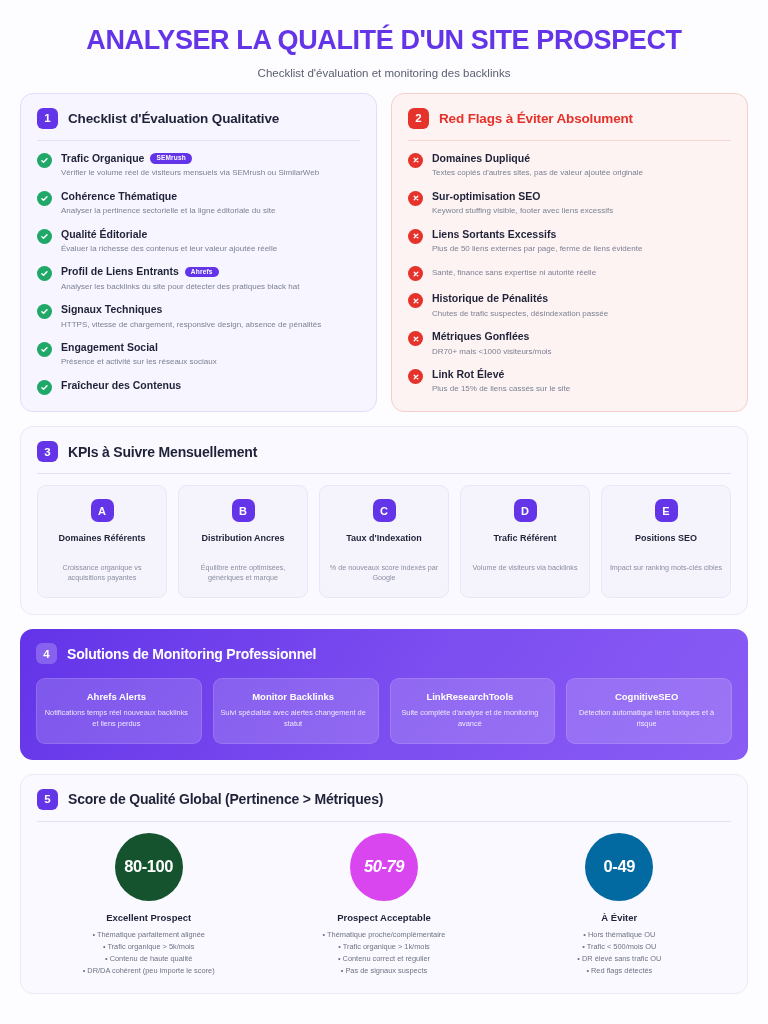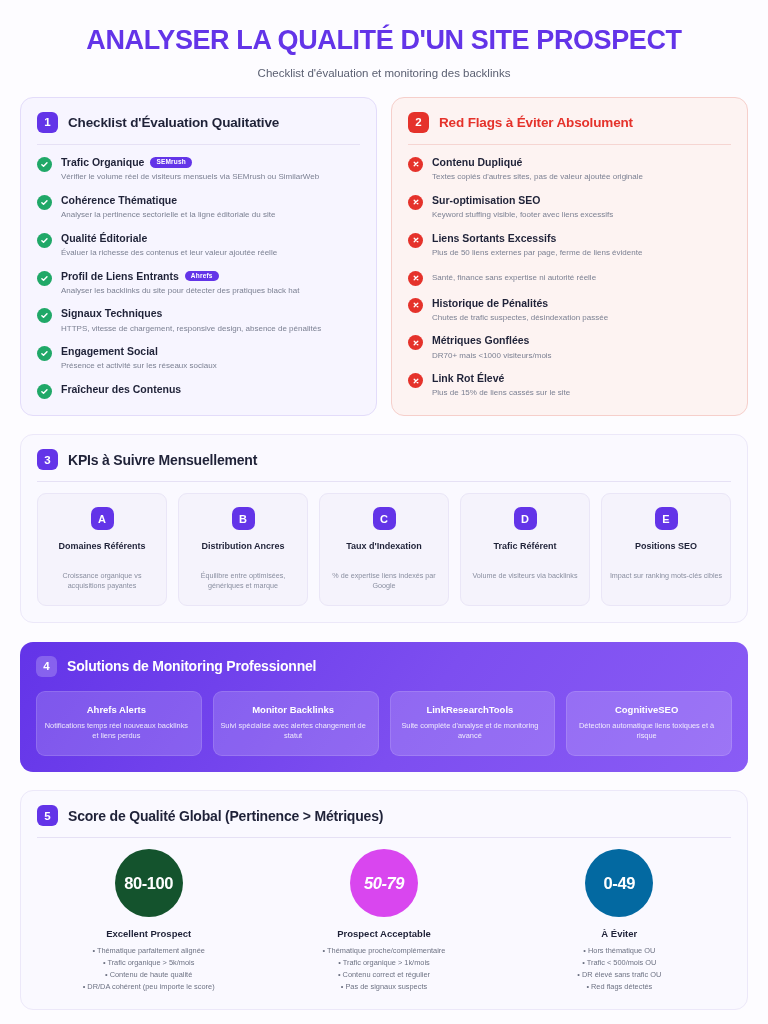--- a/index.html
+++ b/index.html
@@ -12,21 +12,20 @@
     color: #2b2d42;
     overflow: hidden;
   }
 
   .page {
     width: 768px;
     height: 1024px;
     padding: 0 20px 14px 20px;
     display: flex;
     flex-direction: column;
-    justify-content: space-between;
   }
 
   
   .header { text-align: center; padding: 26px 0 14px 0; }
   .main-title {
     font-size: 27px;
     font-weight: 800;
     letter-spacing: -0.4px;
     color: #6334e8;
     text-transform: uppercase;
@@ -333,21 +332,21 @@
       <div class="item-list">
 
         <div class="item">
           <span class="bullet-icon bullet-red">
             <svg width="8" height="8" viewBox="0 0 12 12">
                 <path d="M3.3 3.3 L8.7 8.7 M8.7 3.3 L3.3 8.7" stroke="#fff" stroke-width="2" stroke-linecap="round"></path>
               </svg>
           </span>
           <div class="item-body">
             <div class="item-title">
-              <span>Contenu Dupliqué</span>
+              <span>Domaines Dupliqué</span>
             </div>
             <div class="item-desc">Textes copiés d'autres sites, pas de valeur ajoutée originale</div>
           </div>
         </div>
 
         <div class="item">
           <span class="bullet-icon bullet-red">
             <svg width="8" height="8" viewBox="0 0 12 12">
                 <path d="M3.3 3.3 L8.7 8.7 M8.7 3.3 L3.3 8.7" stroke="#fff" stroke-width="2" stroke-linecap="round"></path>
               </svg>
@@ -447,21 +446,21 @@
 
       <div class="kpi-card">
         <div class="kpi-letter">B</div>
         <div class="kpi-title">Distribution Ancres</div>
         <div class="kpi-desc">Équilibre entre optimisées, génériques et marque</div>
       </div>
 
       <div class="kpi-card">
         <div class="kpi-letter">C</div>
         <div class="kpi-title">Taux d'Indexation</div>
-        <div class="kpi-desc">% de expertise liens indexés par Google</div>
+        <div class="kpi-desc">% de nouveaux score indexés par Google</div>
       </div>
 
       <div class="kpi-card">
         <div class="kpi-letter">D</div>
         <div class="kpi-title">Trafic Référent</div>
         <div class="kpi-desc">Volume de visiteurs via backlinks</div>
       </div>
 
       <div class="kpi-card">
         <div class="kpi-letter">E</div>

